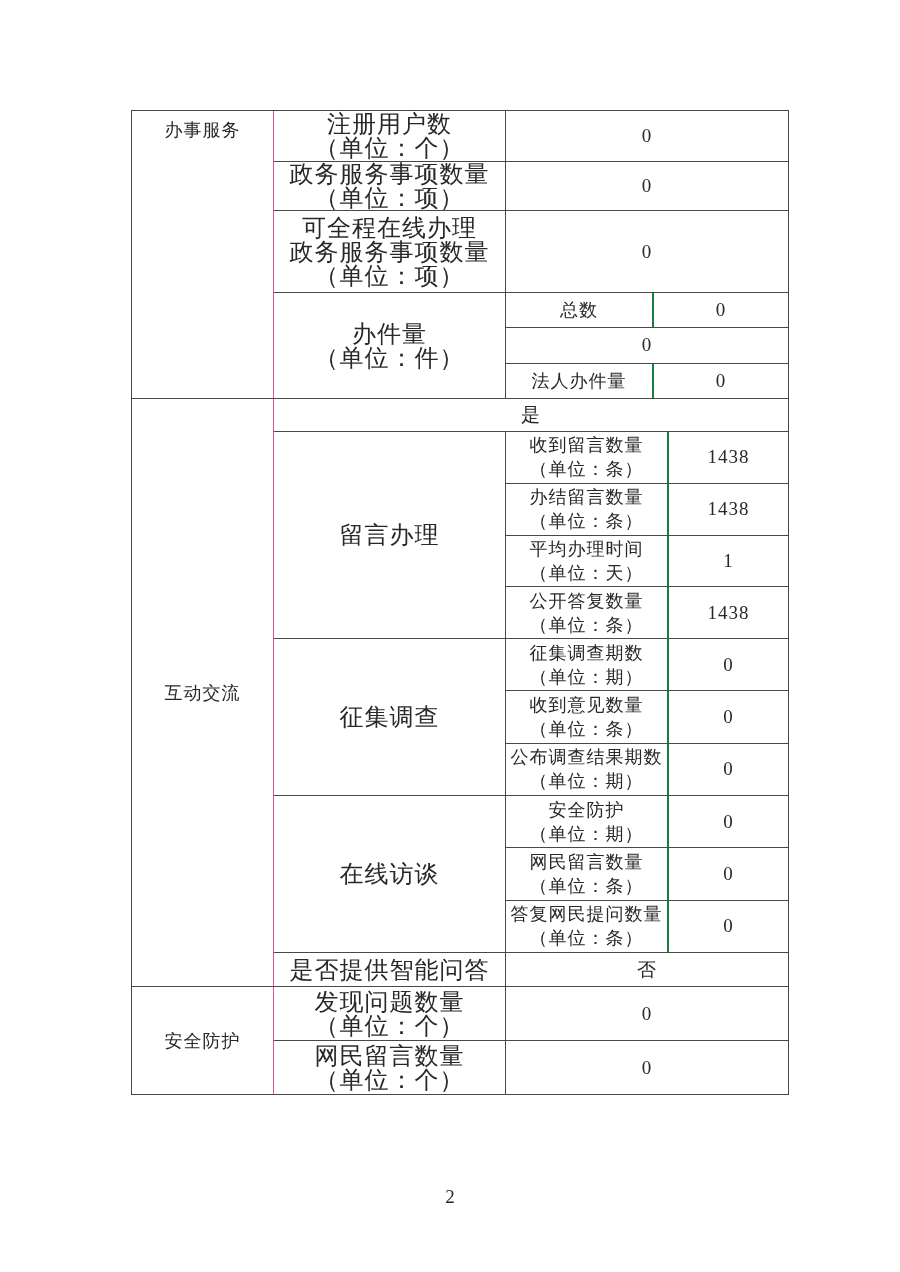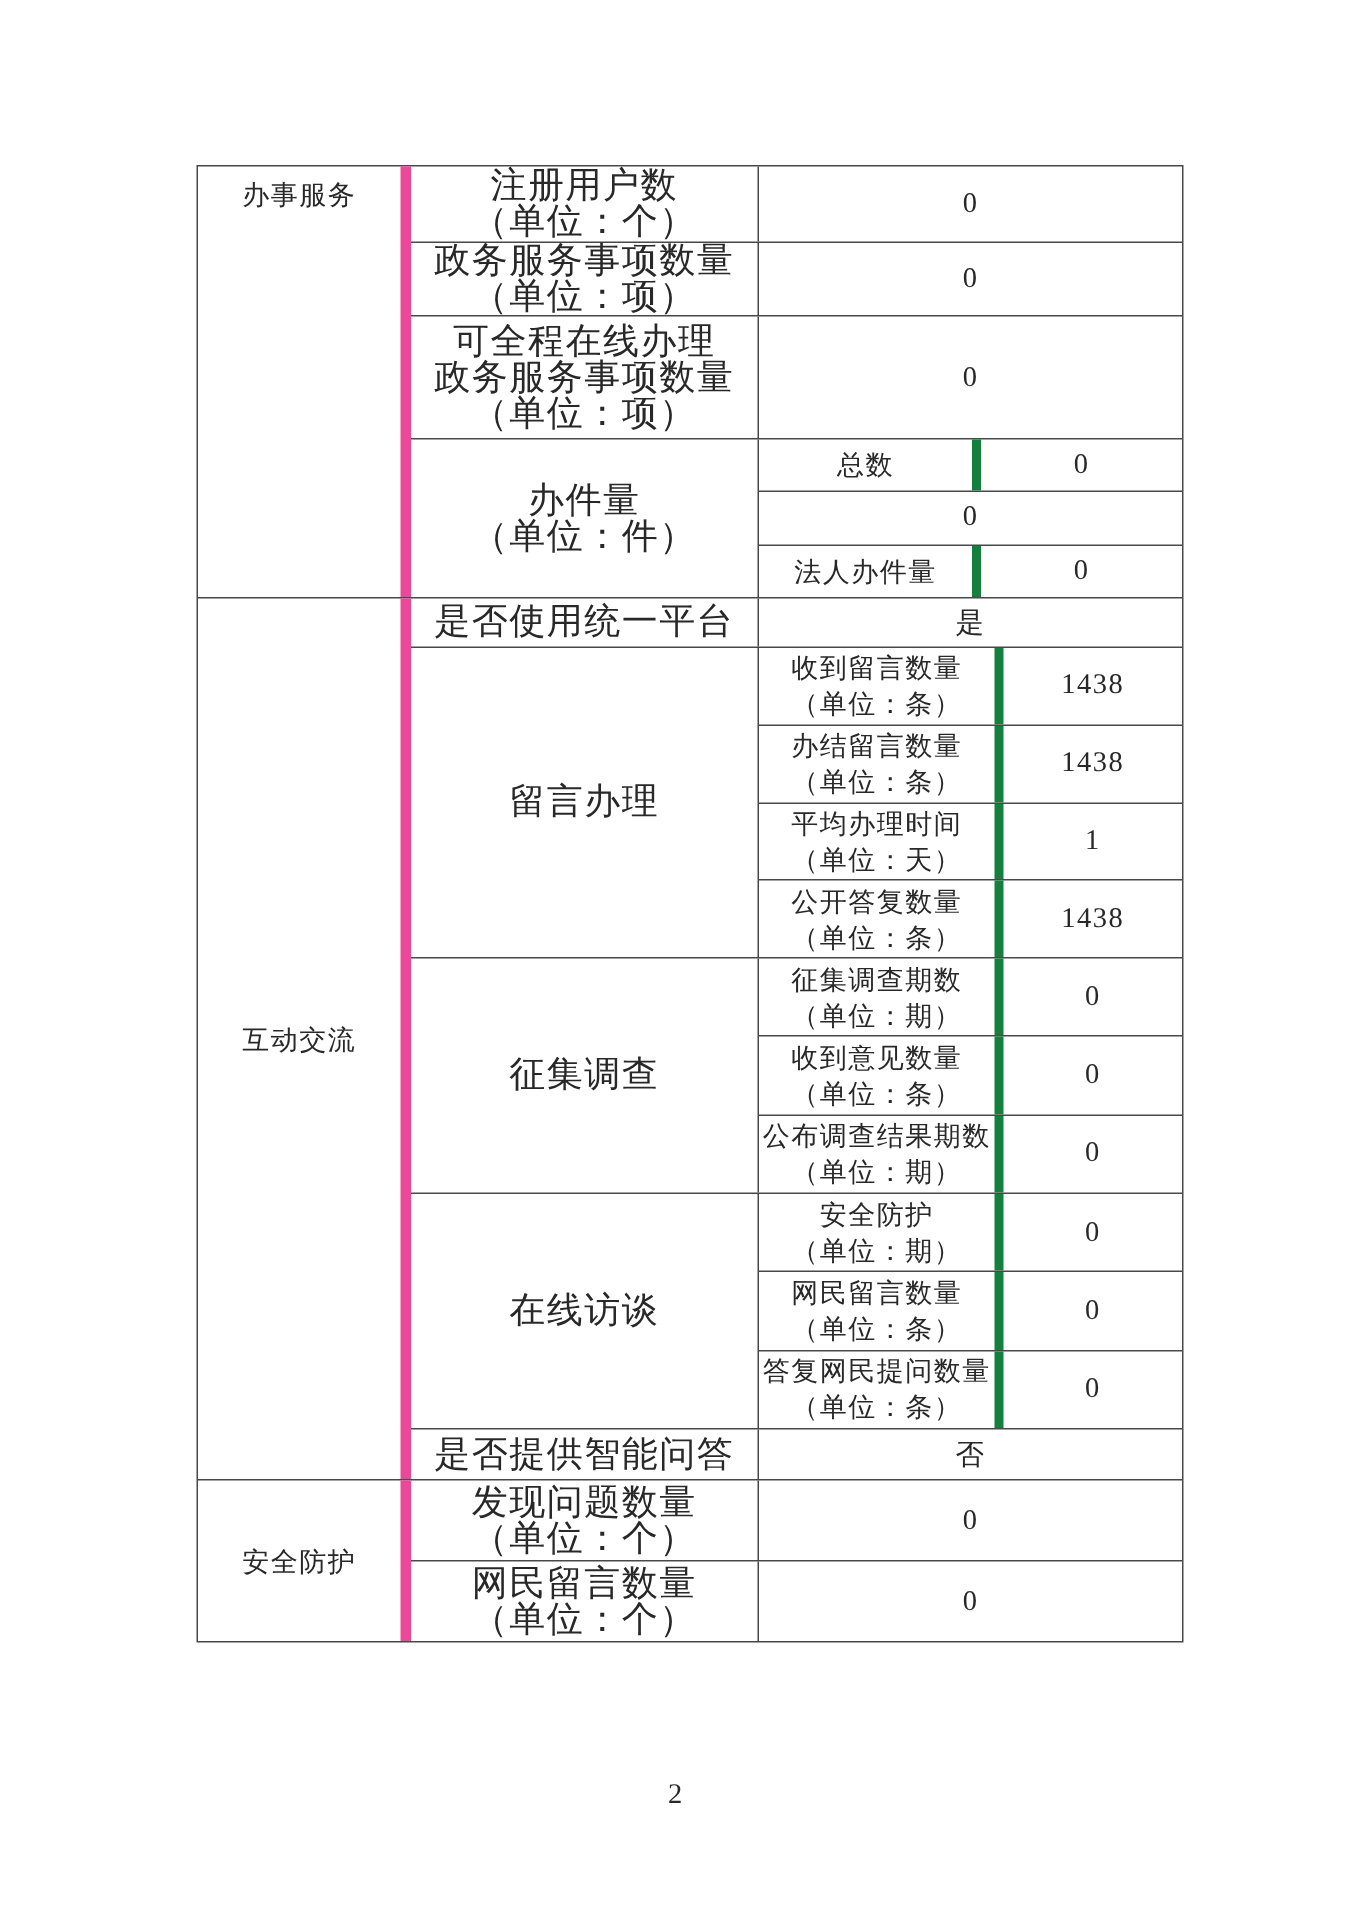--- a/index.html
+++ b/index.html
@@ -12,21 +12,21 @@
   }
   .tbl {
     position: absolute; left: 131px; top: 110px; width: 658px;
     border: 1px solid #484848;
     background: #ffffff;
   }
   .sec { display: flex; border-bottom: 1px solid #484848; }
   .sec:last-child { border-bottom: none; }
   .gcell {
     width: 142px; flex: 0 0 142px;
-    border-right: 7px solid #ec4899;
+    border-right: 1px solid #ec4899;
     display: flex; flex-direction: column; align-items: center; justify-content: center;
     font-size: 18px; letter-spacing: 1px; line-height: 24px; text-align: center;
   }
   .gcell.top { justify-content: flex-start; padding-top: 7px; }
   .secbody { flex: 1; display: flex; flex-direction: column; }
   .row { display: flex; border-bottom: 1px solid #484848; }
   .row:last-child { border-bottom: none; }
   .lbl {
     width: 232px; flex: 0 0 232px;
     border-right: 1px solid #484848;
@@ -35,21 +35,21 @@
   }
   .merged {
     flex: 1;
     display: flex; align-items: center; justify-content: center;
     font-size: 19px; letter-spacing: 1px;
   }
   .subcol { flex: 1; display: flex; flex-direction: column; }
   .srow { display: flex; flex: 1; border-bottom: 1px solid #484848; }
   .srow:last-child { border-bottom: none; }
   .slbl {
-    border-right: 6px solid #15803d;
+    border-right: 2px solid #15803d;
     display: flex; flex-direction: column; align-items: center; justify-content: center;
     font-size: 18px; letter-spacing: 1px; line-height: 24px; text-align: left;
   }
   .s1 .slbl { width: 148px; flex: 0 0 148px; }
   .s2 .slbl { width: 163px; flex: 0 0 163px; }
   .sval {
     flex: 1;
     display: flex; align-items: center; justify-content: center;
     font-size: 19px; letter-spacing: 1px;
   }
@@ -112,23 +112,20 @@
           </div>
         </div>
       </div>
     </div>
   </div>
 
   <div class="sec">
     <div class="gcell">互动交流</div>
     <div class="secbody">
       <div class="row" style="height:33px">
-        <div class="lbl">
-          <span class="ln">是否使用统一平台</span>
-        </div>
         <div class="merged">是</div>
       </div>
       <div class="row s2" style="height:207px">
         <div class="lbl">
           <span class="ln">留言办理</span>
         </div>
         <div class="subcol">
           <div class="srow">
             <div class="slbl">
               <span class="ln">收到留言数量</span>

